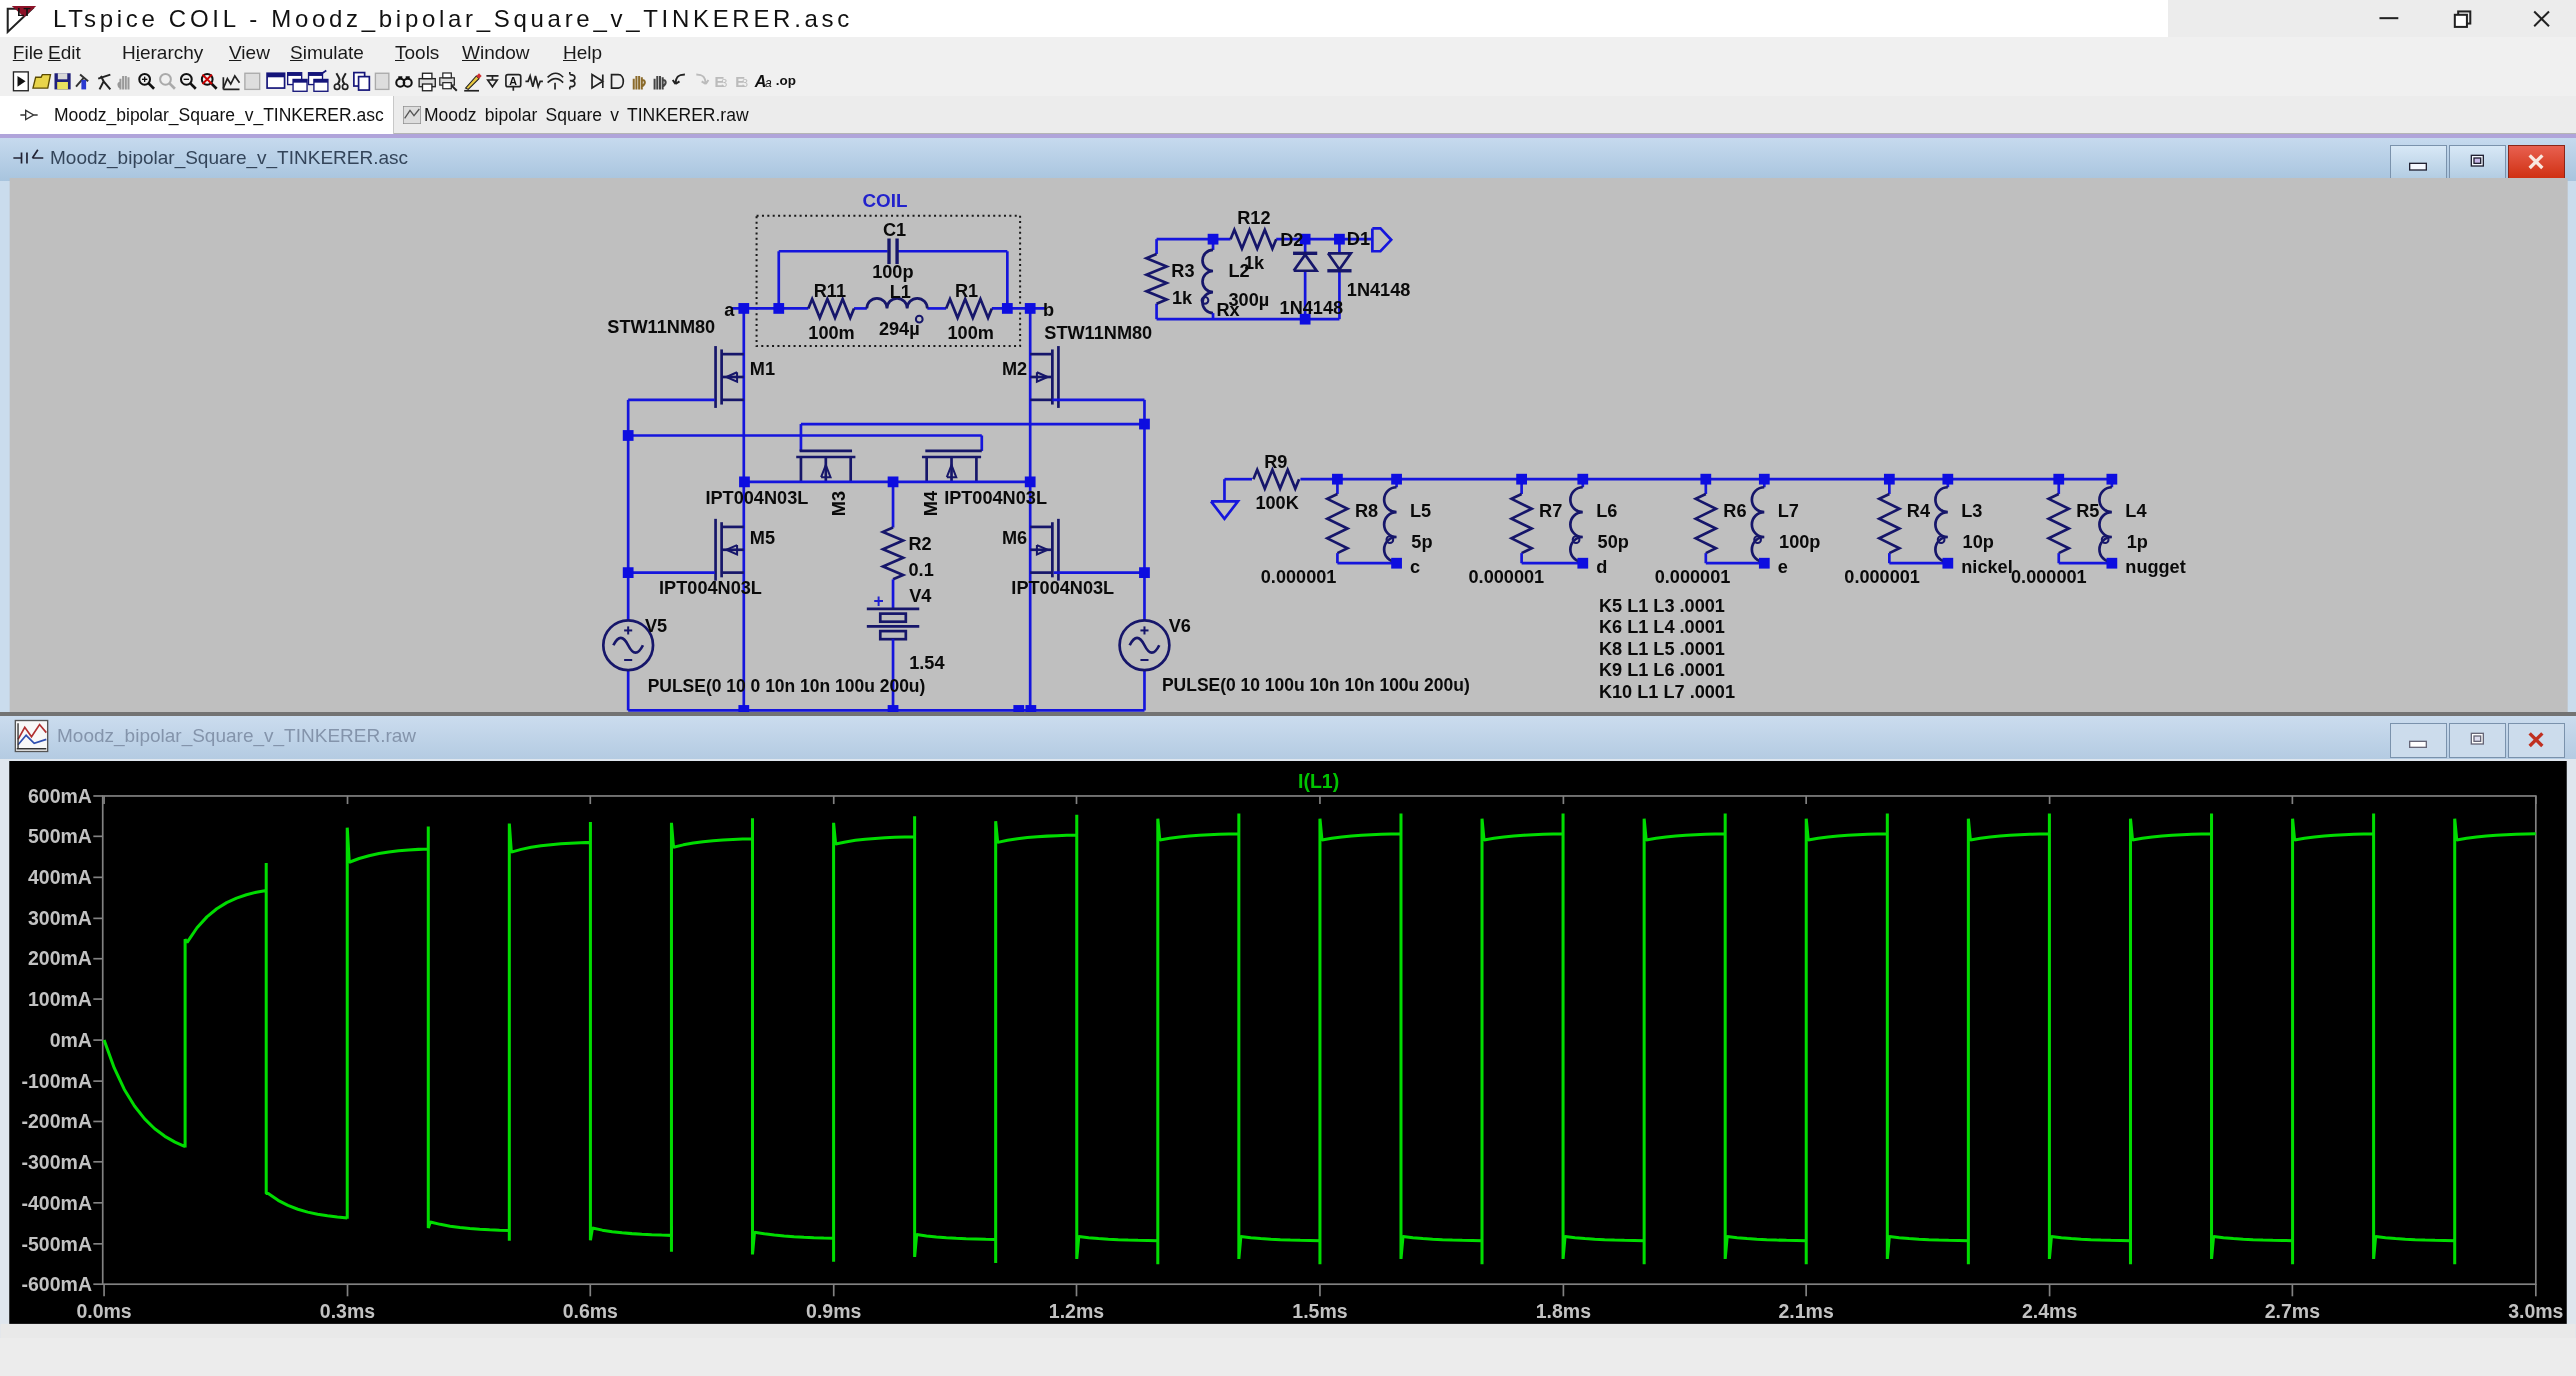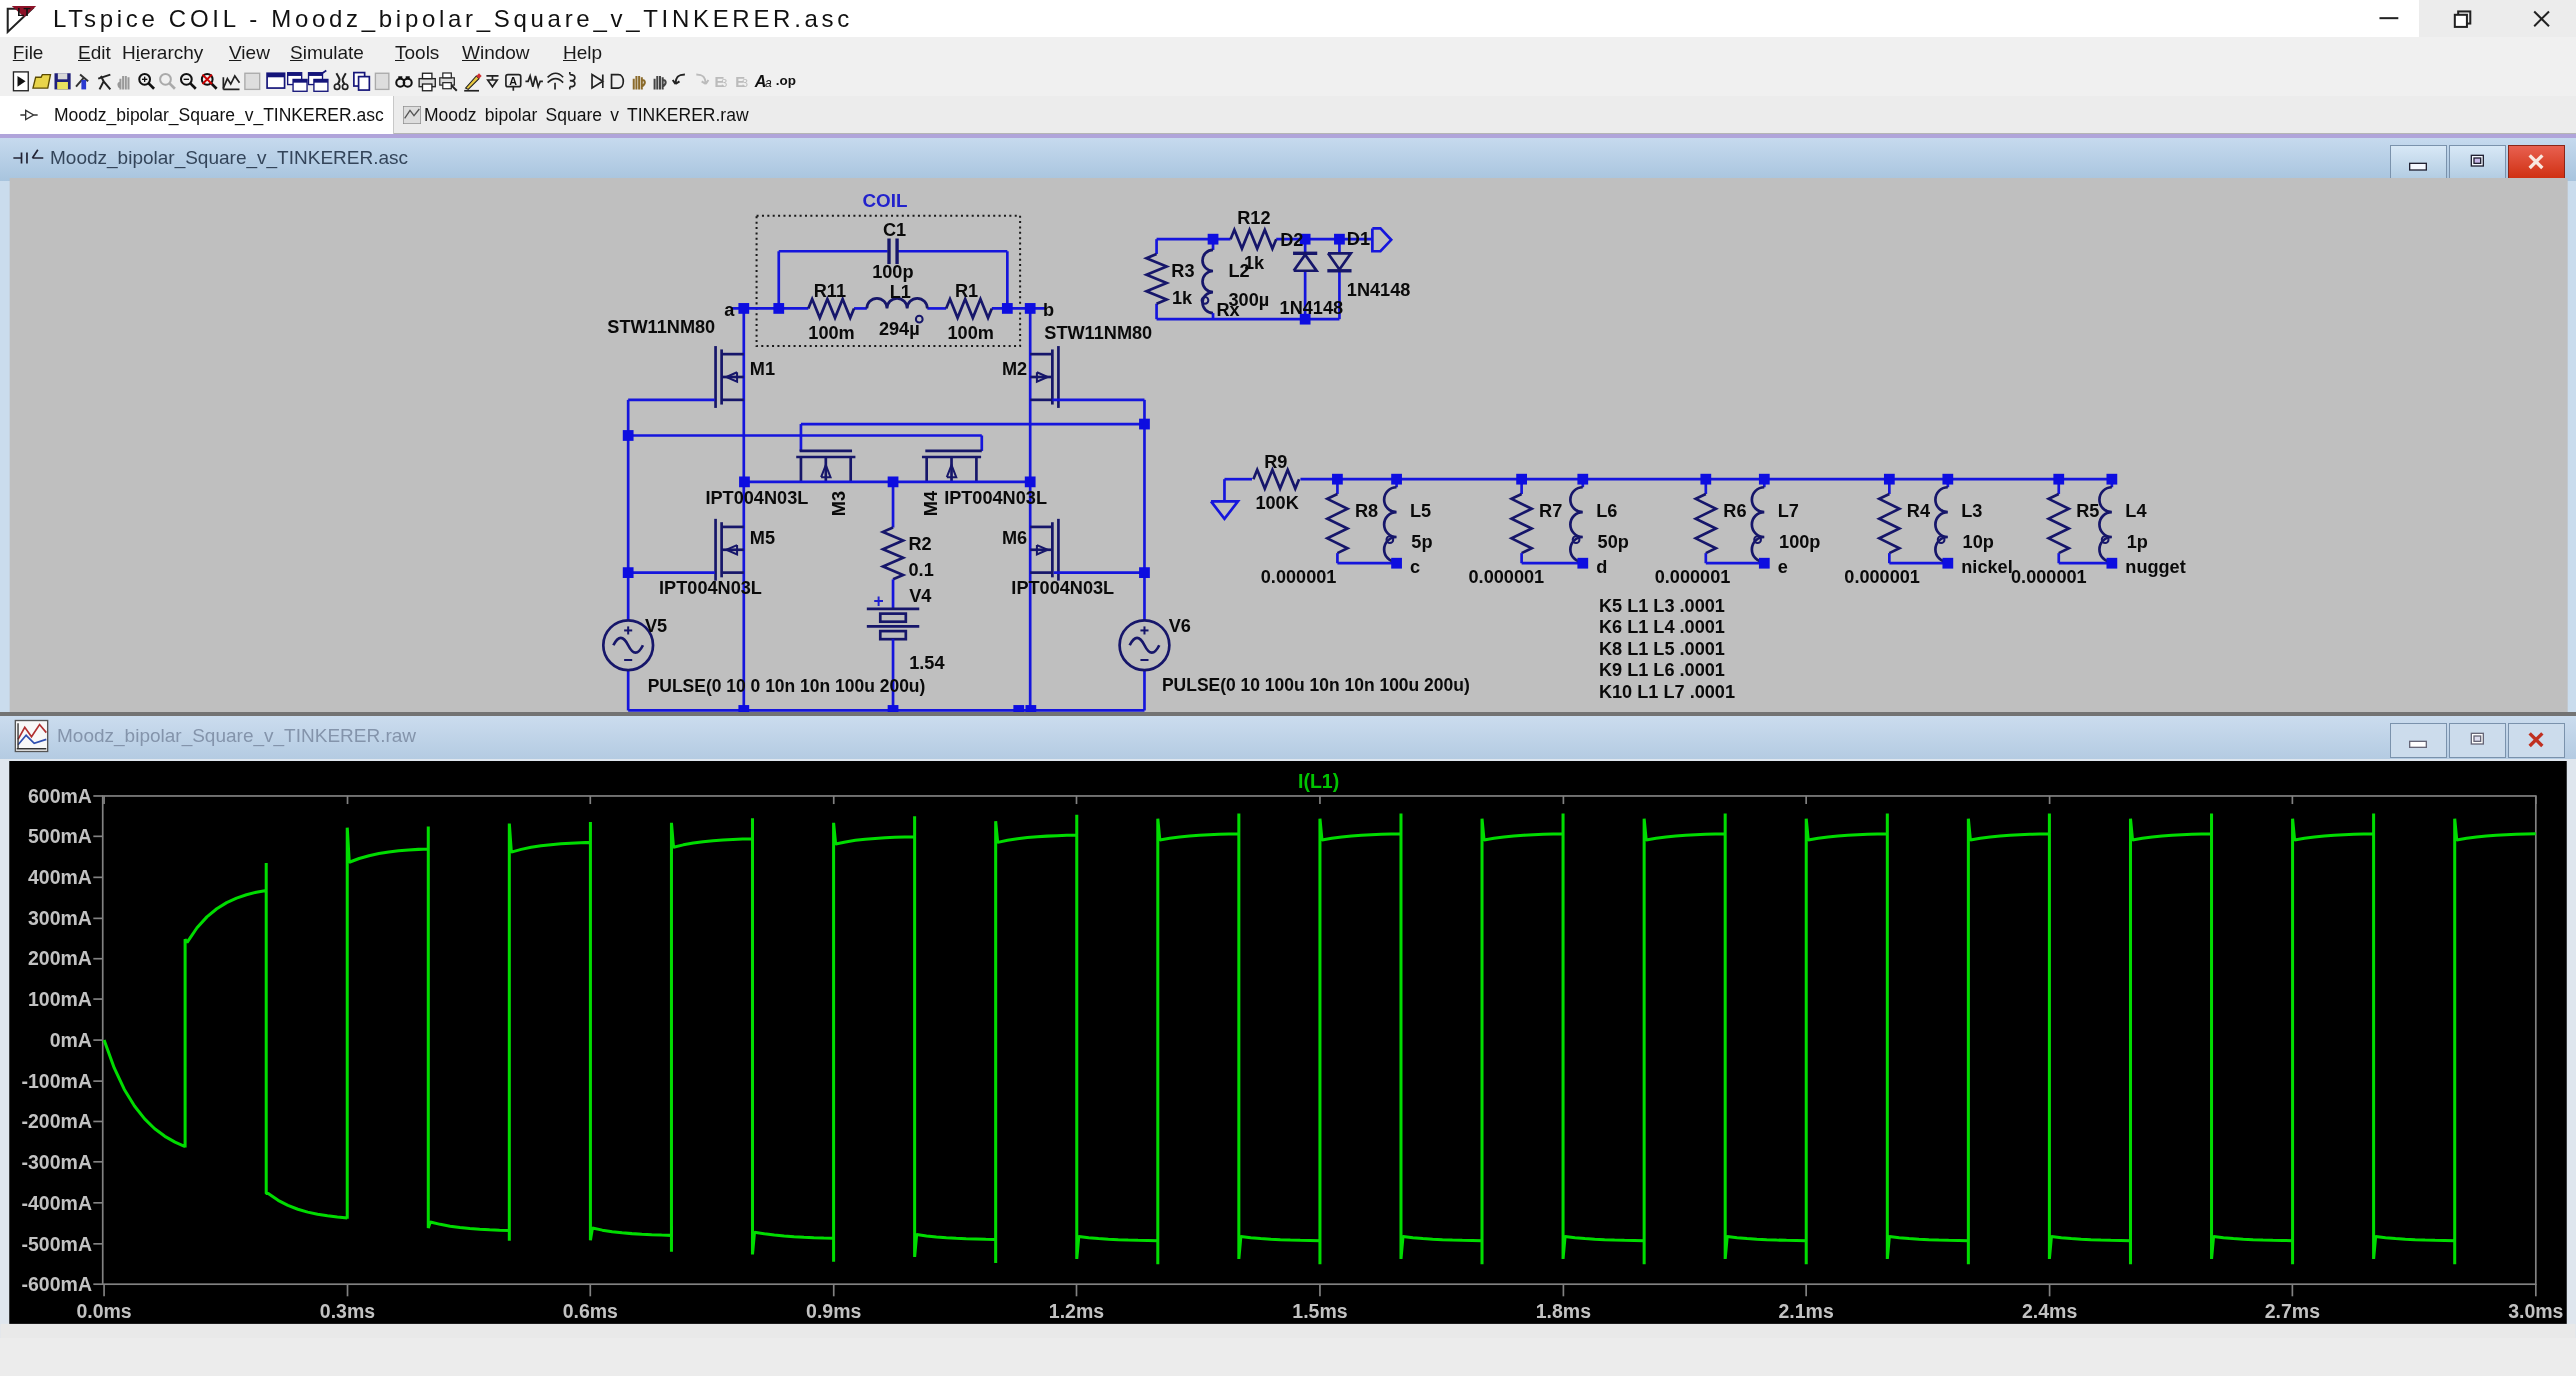--- a/index.html
+++ b/index.html
@@ -1,15 +1,15 @@
 <!DOCTYPE html>
 <html style="font-size:10.8px"><head><meta charset="utf-8"><style>
 *{margin:0;padding:0;box-sizing:border-box}
 body{width:2576px;height:1376px;font-family:"Liberation Sans",sans-serif;background:#ececec;overflow:hidden;position:relative}
-.titlebar{position:absolute;left:0;top:0;width:2419px;height:37px;background:#fff;color:#111}
+.titlebar{position:absolute;left:0;top:0;width:2168px;height:37px;background:#fff;color:#111}
 .titlebar .t{position:absolute;left:53px;top:5.4px;font-size:24px;letter-spacing:3.7px}
 .menubar{position:absolute;left:0;top:37px;width:2576px;height:30px;background:#f0f0f0;font-size:19px;color:#1a1a1a}
 .menubar span{position:absolute;top:4.7px}
 .toolbar{position:absolute;left:0;top:67px;width:2576px;height:30px;background:#f0f0f0;border-bottom:1.3px solid #d5d5d5}
 .tabbar{position:absolute;left:0;top:96px;width:2576px;height:38px;background:#ececec;border-bottom:1.3px solid #b5b5b5}
 .tab1{position:absolute;left:0;top:0;width:394px;height:38px;background:#fff;border-right:1.3px solid #c8c8c8}
 .tabtext{position:absolute;top:9.4px;font-size:17.5px;color:#111}
 .mwin{position:absolute;left:0;width:2576px}
 .wtitle{position:absolute;left:0;width:2576px;height:43px;background:linear-gradient(#c6daee,#a8c4de)}
 .wtitle .wt{position:absolute;left:57px;top:9.4px;font-size:19px;color:#34455a}
@@ -26,21 +26,21 @@
  <div class="t">LTspice COIL - Moodz_bipolar_Square_v_TINKERER.asc</div>
  <svg width="202" height="37" viewBox="0 0 300 55" style="position:absolute;left:2374px;top:0">
    <line x1="8" y1="27" x2="36" y2="27" stroke="#222" stroke-width="3"></line>
    <rect x="125" y="17" width="18" height="18" fill="none" stroke="#222" stroke-width="3"></rect>
    <rect x="120" y="22" width="18" height="18" fill="#fff" stroke="#222" stroke-width="3"></rect>
    <path d="M238 17 L260 39 M260 17 L238 39" stroke="#222" stroke-width="3"></path>
  </svg>
 </div>
 <div class="menubar">
  <span style="left:12.8px"><u>F</u>ile</span>
-    <span style="left:78px"><u>E</u>dit</span>
+    <span style="left:48px"><u>E</u>dit</span>
  <span style="left:122px">H<u>i</u>erarchy</span>
     <span style="left:229px"><u>V</u>iew</span>
  <span style="left:290px"><u>S</u>imulate</span>
     <span style="left:395px"><u>T</u>ools</span>
  <span style="left:462px"><u>W</u>indow</span>
     <span style="left:563px"><u>H</u>elp</span>
 </div>
 <div class="toolbar"><svg width="2576" height="30" viewBox="0 0 3829 44" style="" font-family="'Liberation Sans',sans-serif">
       <g transform="translate(16,5)">
         <rect x="4" y="2" width="22" height="28" fill="#fff" stroke="#222" stroke-width="2"></rect>

